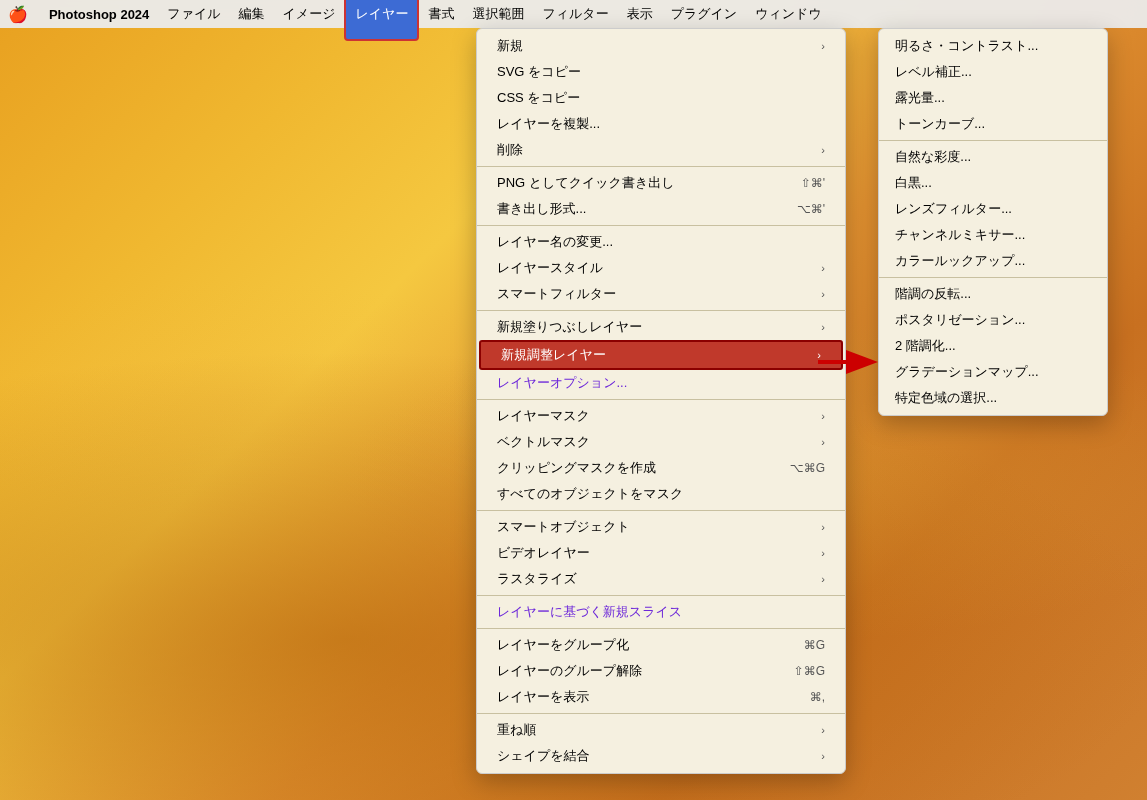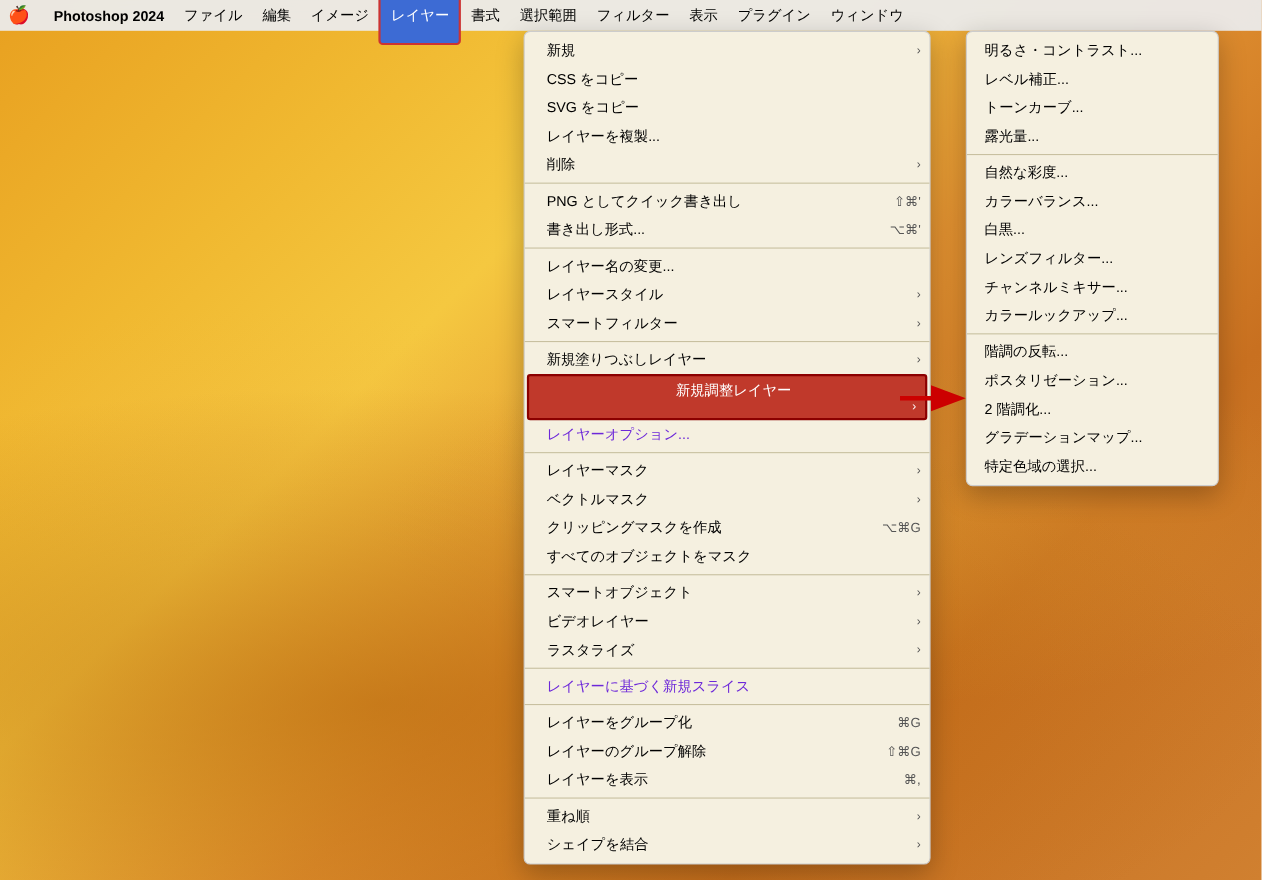--- a/index.html
+++ b/index.html
@@ -83,42 +83,41 @@
       width: 370px;
       background: #f5f0e0;
       border: 1px solid #ccc;
       border-radius: 6px;
       box-shadow: 0 8px 24px rgba(0,0,0,0.25);
       z-index: 200;
       padding: 4px 0;
     }
 
     .menu-item {
-      padding: 4px 8px 4px 20px;
+      padding: 4px 20px 4px 20px;
       color: #000;
       cursor: default;
       display: flex;
       align-items: center;
       justify-content: space-between;
       font-size: 13px;
       white-space: nowrap;
     }
 
     .menu-item.disabled {
       color: #6d28d9;
       cursor: default;
     }
 
     .menu-item.highlighted {
       background: #c0392b;
       color: #fff;
       border: 2px solid #8b0000;
       border-radius: 3px;
       margin: 0 2px;
-      flex-direction: column;
     }
 
     .menu-item .shortcut {
       color: #555;
       font-size: 12px;
       margin-left: 20px;
     }
 
     .menu-item .arrow {
       margin-left: auto;
@@ -189,24 +188,24 @@
   <span class="menubar-item">ウィンドウ</span>
 </div>
 
 <div class="dropdown-main">
 
   <div class="menu-item">
     <span>新規</span>
     <span class="arrow">›</span>
   </div>
   <div class="menu-item">
+    <span>SVG をコピー</span>
+  </div>
+  <div class="menu-item">
     <span>CSS をコピー</span>
-  </div>
-  <div class="menu-item">
-    <span>SVG をコピー</span>
   </div>
   <div class="menu-item">
     <span>レイヤーを複製...</span>
   </div>
   <div class="menu-item">
     <span>削除</span>
     <span class="arrow">›</span>
   </div>
   <div class="menu-separator"></div>
   <div class="menu-item">
@@ -310,33 +309,30 @@
 </div>
 
 <div class="dropdown-sub">
   <div class="sub-menu-item">
     <span>明るさ・コントラスト...</span>
   </div>
   <div class="sub-menu-item">
     <span>レベル補正...</span>
   </div>
   <div class="sub-menu-item">
+    <span>露光量...</span>
+  </div>
+  <div class="sub-menu-item">
     <span>トーンカーブ...</span>
   </div>
-  <div class="sub-menu-item">
-    <span>露光量...</span>
-  </div>
   <div class="sub-menu-separator"></div>
   <div class="sub-menu-item">
     <span>自然な彩度...</span>
   </div>
   <div class="sub-menu-item">
-    <span>カラーバランス...</span>
-  </div>
-  <div class="sub-menu-item">
     <span>白黒...</span>
   </div>
   <div class="sub-menu-item">
     <span>レンズフィルター...</span>
   </div>
   <div class="sub-menu-item">
     <span>チャンネルミキサー...</span>
   </div>
   <div class="sub-menu-item">
     <span>カラールックアップ...</span>

